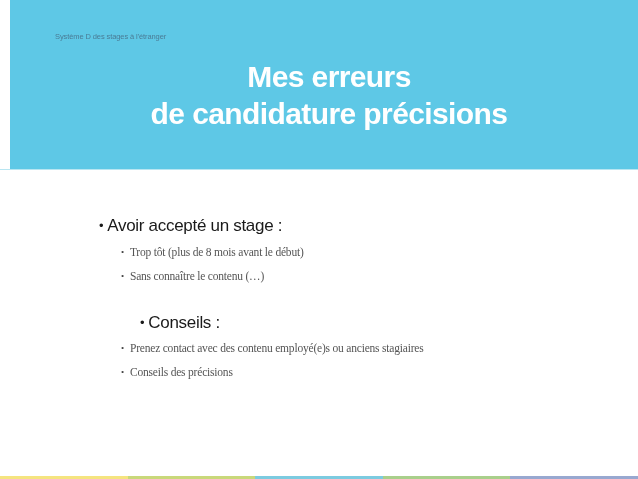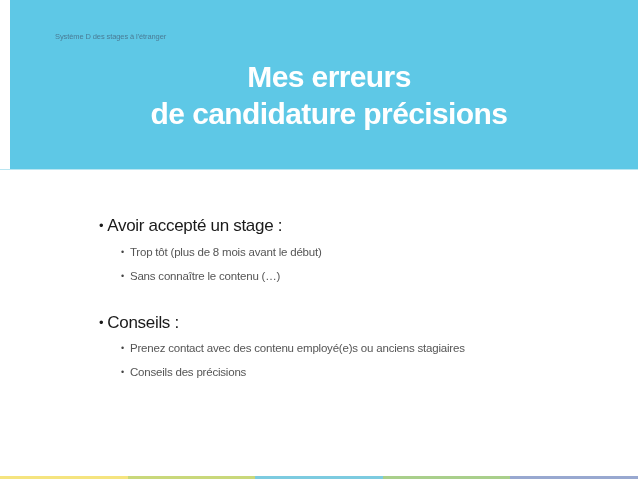--- a/index.html
+++ b/index.html
@@ -26,21 +26,21 @@
     font-size: 30px; line-height: 37px; letter-spacing: -0.6px;
   }
   .content { position: absolute; left: 0; top: 0; width: 638px; }
   .l1 {
     position: absolute; left: 99px;
     font-size: 17px; color: #1a1a1a; letter-spacing: -0.3px; white-space: nowrap; text-align: right;
   }
   .l1 .b { font-size: 13px; margin-right: 4px; position: relative; top: -1px; }
   .l2 {
     position: absolute; left: 121px;
-    font-size: 11.5px; color: #555555; letter-spacing: -0.2px; white-space: nowrap;
+    font-size: 11.5px; color: #555555; letter-spacing: -0.2px; white-space: nowrap; font-family: Liberation Serif, serif;
   }
   .l2 .b { font-size: 9px; margin-right: 6px; position: relative; top: -1px; color: #444; }
   .stripe {
     position: absolute; left: 0; top: 476px; width: 638px; height: 3px; display: flex;
   }
   .stripe div { flex: 1; height: 3px; }
 </style>
 </head>
 <body>
 
@@ -57,21 +57,21 @@
   <div class="l1" style="top:216px;">
     <span class="b">•</span><span>Avoir accepté un stage :</span>
   </div>
   <div class="l2" style="top:246px;">
     <span class="b">•</span><span>Trop tôt (plus de 8 mois avant le début)</span>
   </div>
   <div class="l2" style="top:270px;">
     <span class="b">•</span><span>Sans connaître le contenu (…)</span>
   </div>
 
-  <div class="l1" style="top:313px;">
+  <div class="l1" style="top:313px;margin-left:41px;">
     <span class="b">•</span><span>Conseils :</span>
   </div>
   <div class="l2" style="top:342px;">
     <span class="b">•</span><span>Prenez contact avec des contenu  employé(e)s ou anciens stagiaires</span>
   </div>
   <div class="l2" style="top:366px;">
     <span class="b">•</span><span>Conseils des précisions</span>
   </div>
 </div>
 

